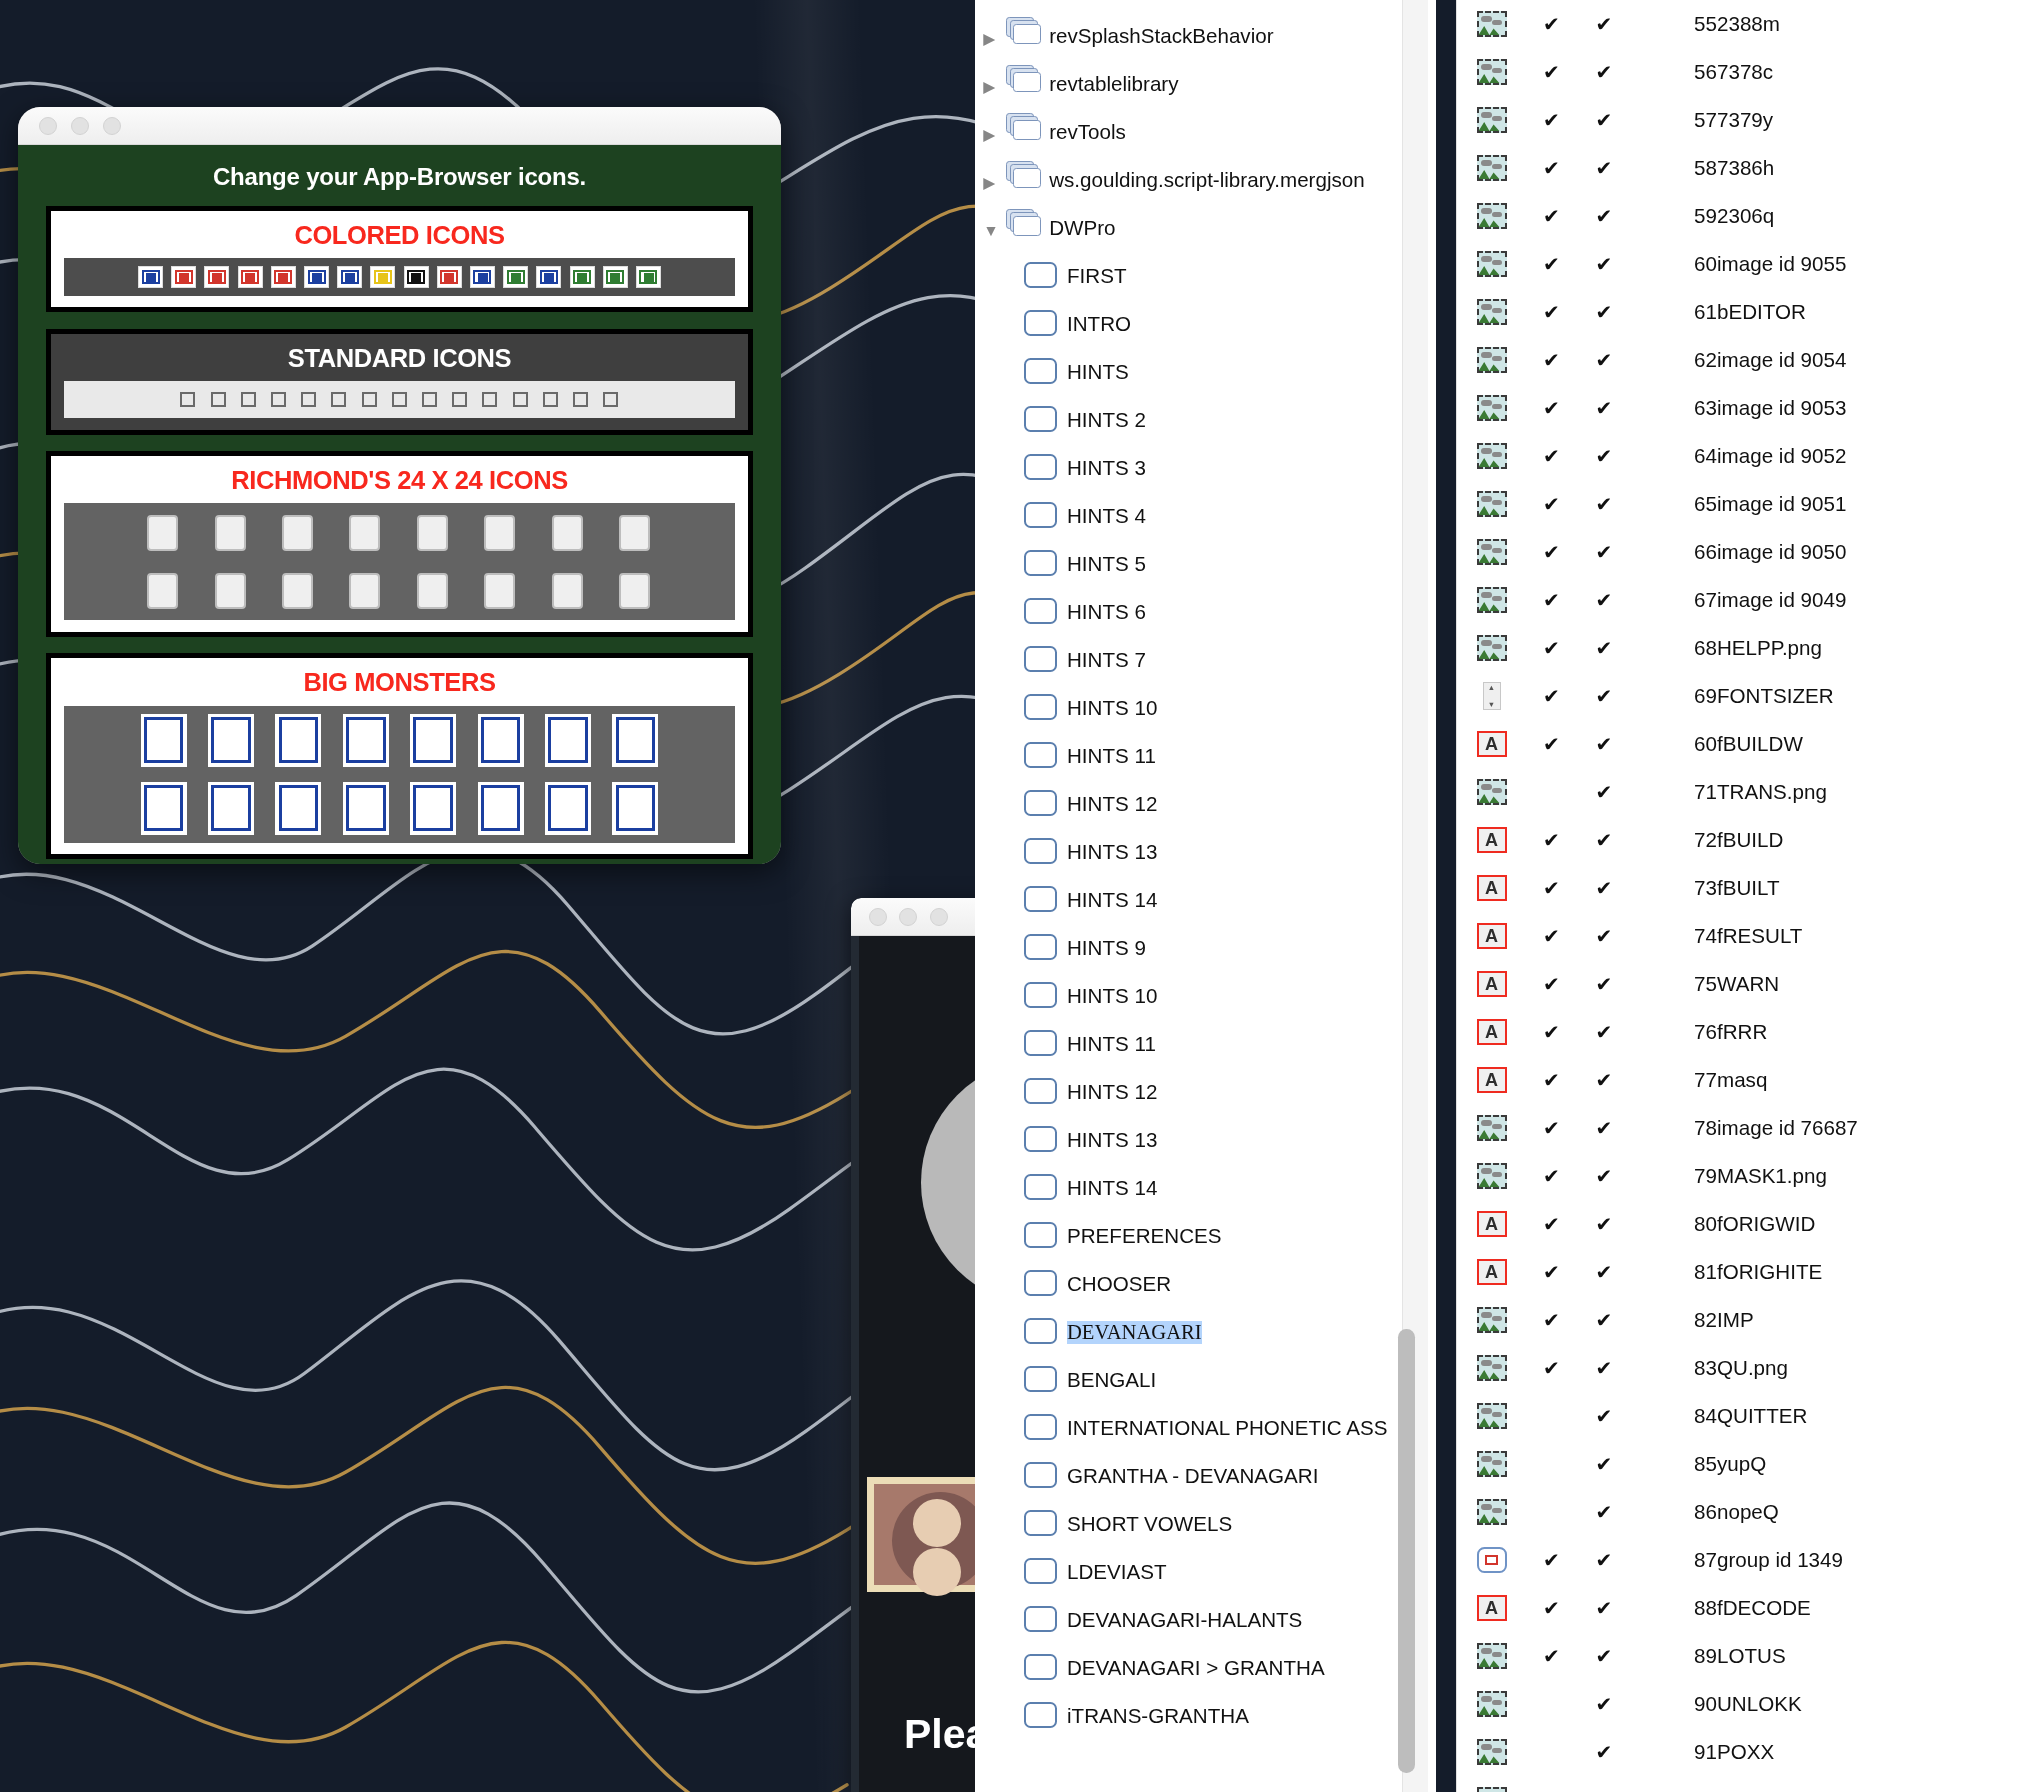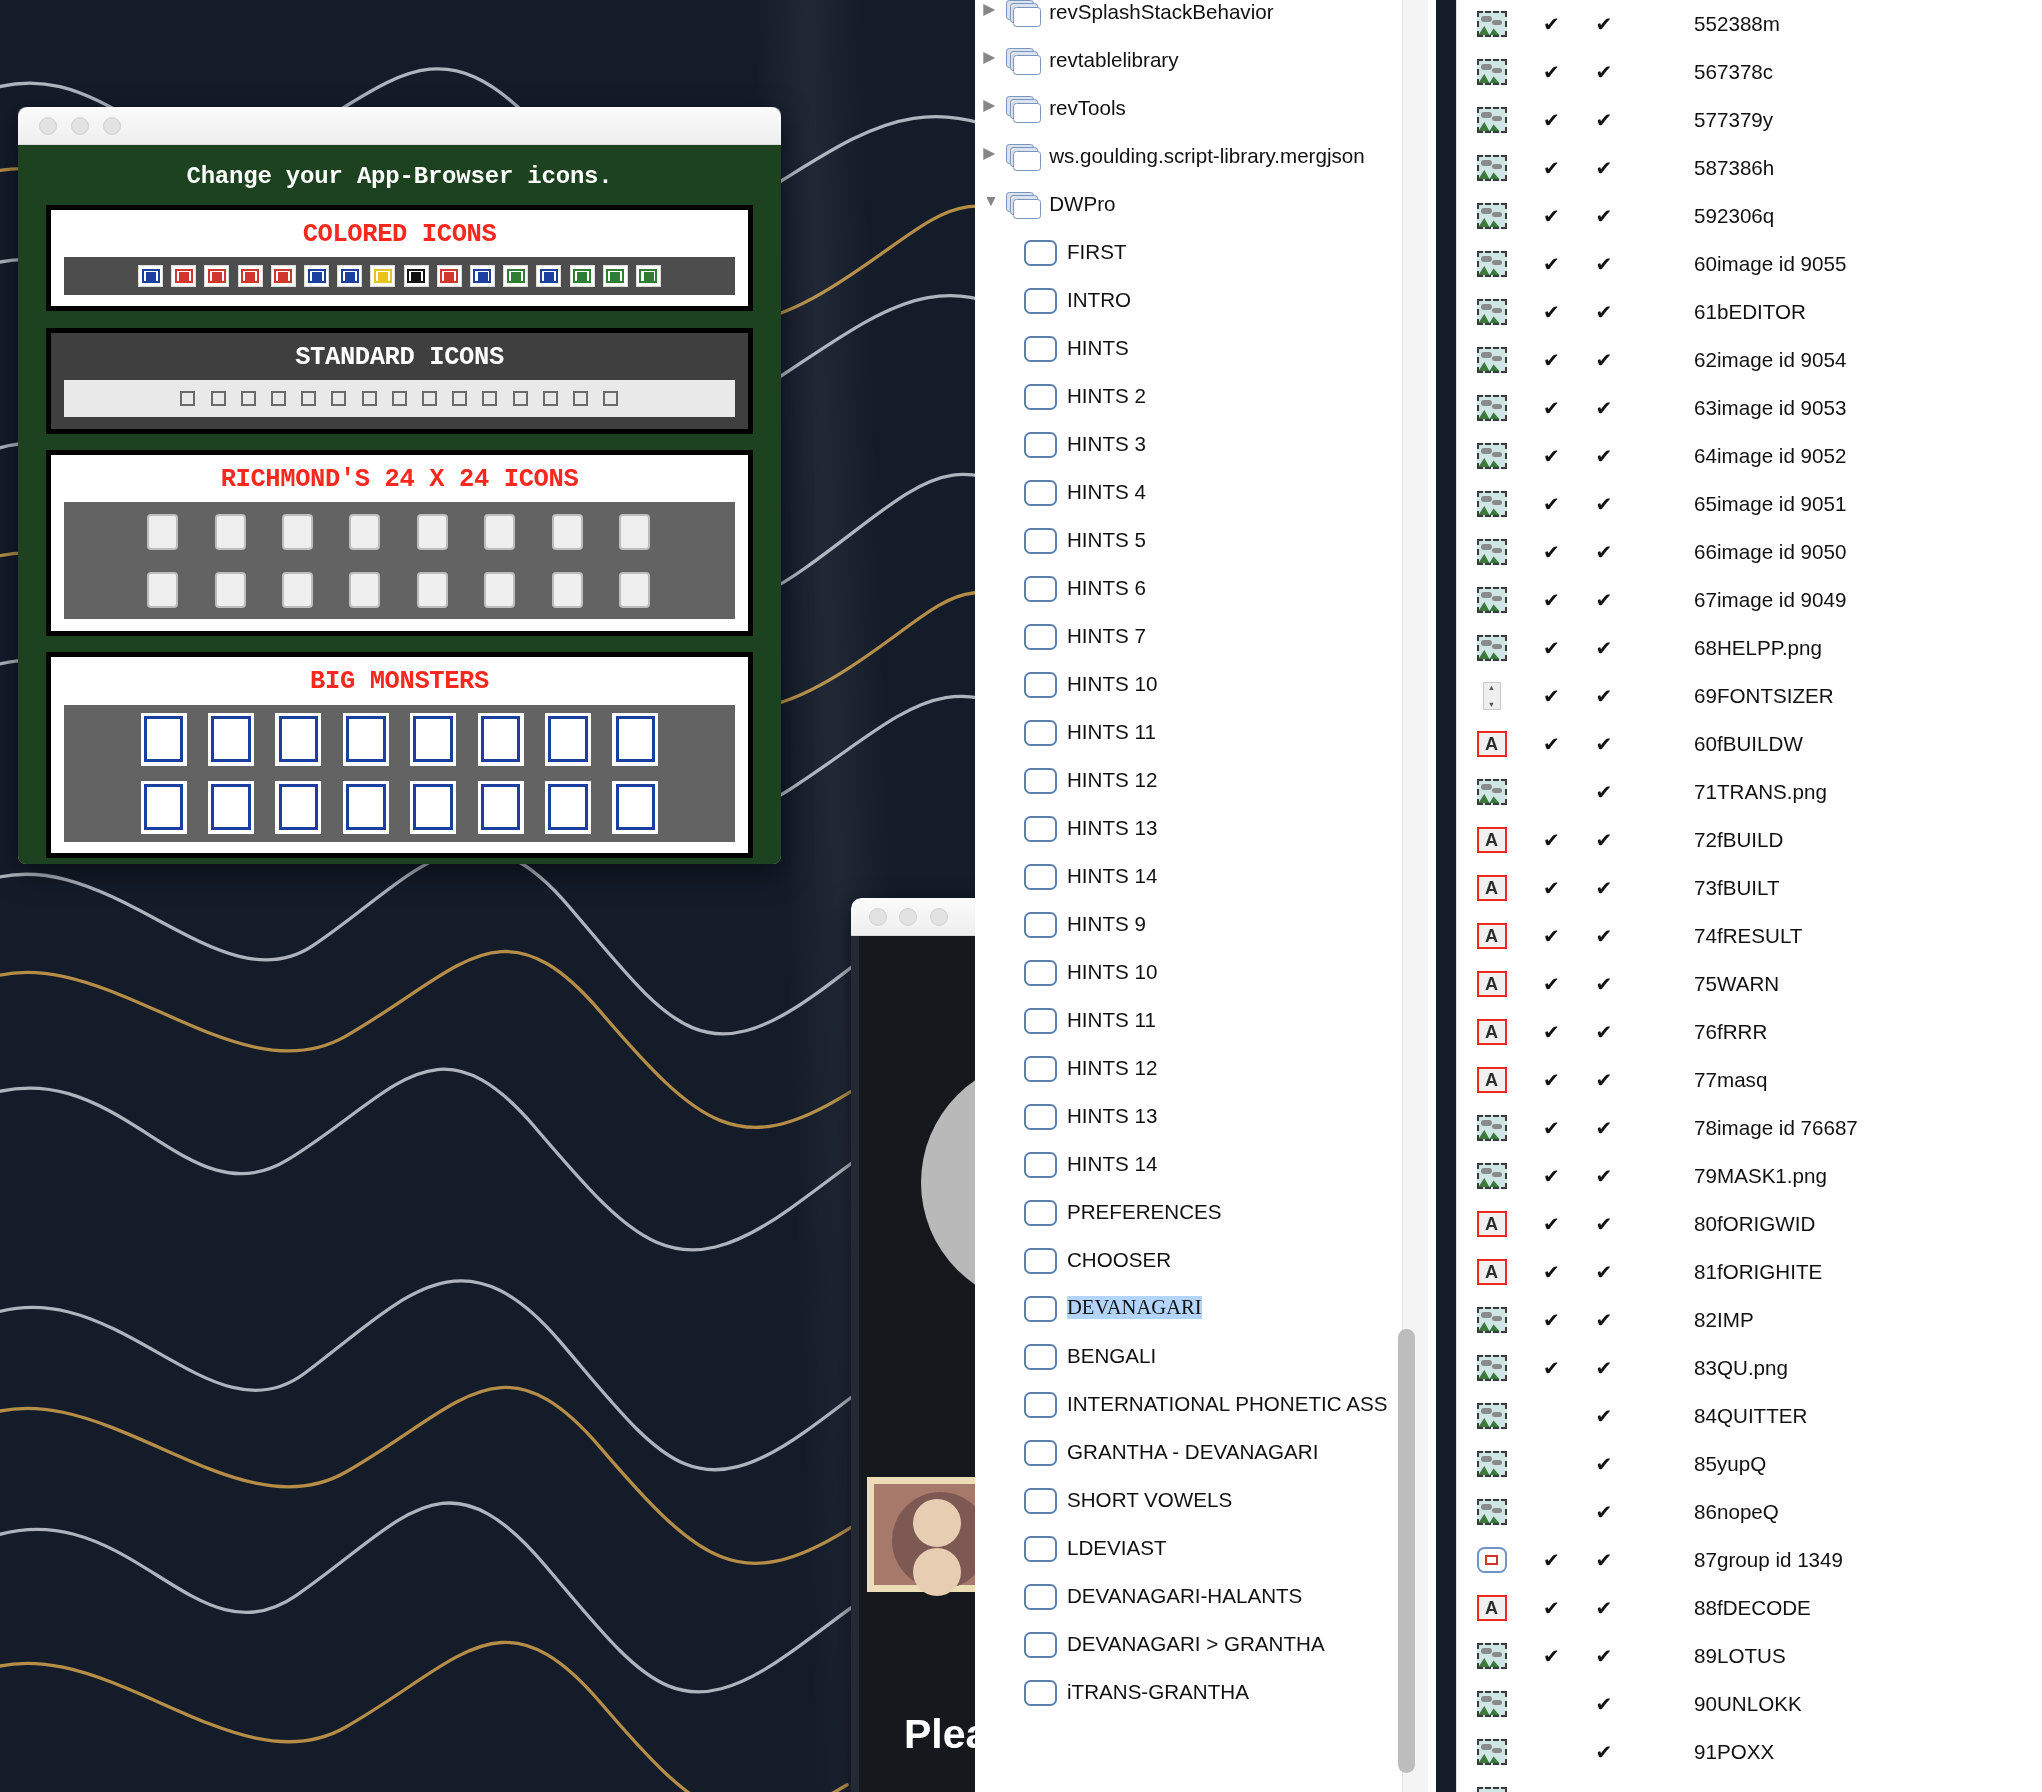--- a/index.html
+++ b/index.html
@@ -24,22 +24,22 @@
     height:38px; background:linear-gradient(#fbfbfb,#eeeeee);
     border-top-left-radius:10px; border-top-right-radius:10px;
     display:flex; align-items:center; gap:14px; padding-left:21.4px;
     border-bottom:0.8px solid #d9d9d9;
   }
   .dot { width:18px; height:18px; border-radius:50%; background:#e2e2e2; border:0.8px solid #d2d2d2; }
 
   
   #iconwin {
     position:absolute; left:18px; top:107px; width:763px; height:757px;
-    border-radius:8px; box-shadow:0 8.2px 28px rgba(0,0,0,.5);
-    overflow:hidden; background:#a3a3a3;font-family:Liberation Mono, monospace;
+    border-radius:22px; box-shadow:0 8.2px 28px rgba(0,0,0,.5);
+    overflow:hidden; background:#a3a3a3;
   }
   #iconwin-body { background:#1d4220; padding:0 0 15px 0; height:719px; }
   #iconwin-title {
     text-align:center; color:#ffffff; font-size:24px; font-weight:bold;
     letter-spacing:-0.2px; padding:18px 0 15px 0;
   }
   .panel { margin:0 28px 16.4px 28px; border:5px solid #000; }
   .panel.light { background:#ffffff; }
   .panel.dark  { background:#3f3f3f; }
   .panel-title {
@@ -91,21 +91,21 @@
   #darkwin-text {
     position:absolute; left:45px; bottom:35px; color:#fff; font-size:41px; font-weight:bold;
     white-space:nowrap;
   }
 
   
   #tree {
     position:absolute; left:975px; top:0; width:461px; height:1793px;
     background:#ffffff; overflow:hidden; font-size:20.6px; color:#111;
   }
-  .tnode { display:flex; align-items:flex-start; height:48px; padding-left:8.2px; white-space:nowrap; }
+  .tnode { display:flex; align-items:flex-end; height:48px; padding-left:8.2px; white-space:nowrap; }
   .tri { width:21.4px; flex:0 0 21.4px; color:#868686; font-size:15.6px; }
   .tri.open:before  { content:"\25BC"; }
   .tri.closed:before{ content:"\25B6"; }
   .stackico { width:38px; height:31px; flex:0 0 38px; position:relative; margin-right:6.6px; }
   .stackico i { position:absolute; display:block; border:1.6px solid #7d95bb; background:#d8e2f0; border-radius:3.3px; }
   .stackico i:nth-child(1){ left:1.6px;  top:0px;  width:28px; height:20px; }
   .stackico i:nth-child(2){ left:5px;  top:3.3px;  width:28px; height:20px; }
   .stackico i:nth-child(3){ left:8.2px; top:6.6px;  width:28px; height:20px; background:#ffffff; }
   .cardico { width:33px; height:26px; flex:0 0 33px; margin-right:10px;
              border:2.5px solid #5b7fae; border-radius:6.6px; background:#fff; }

